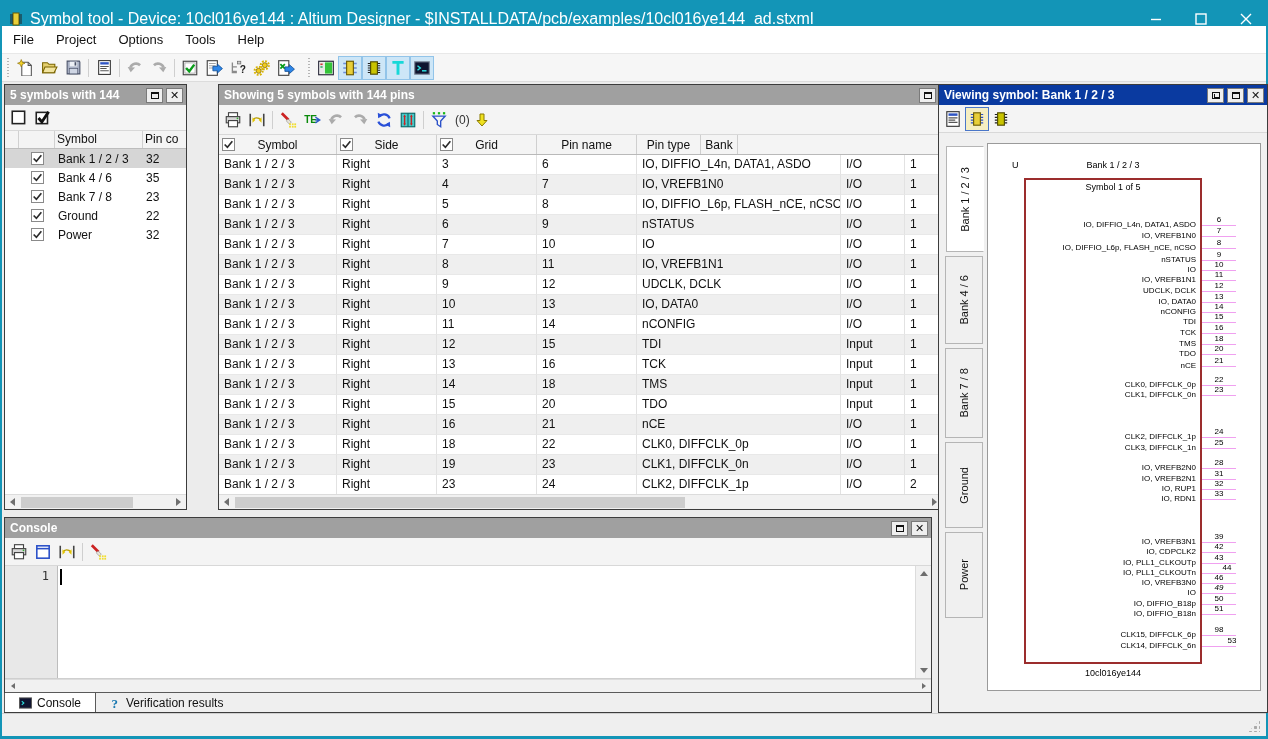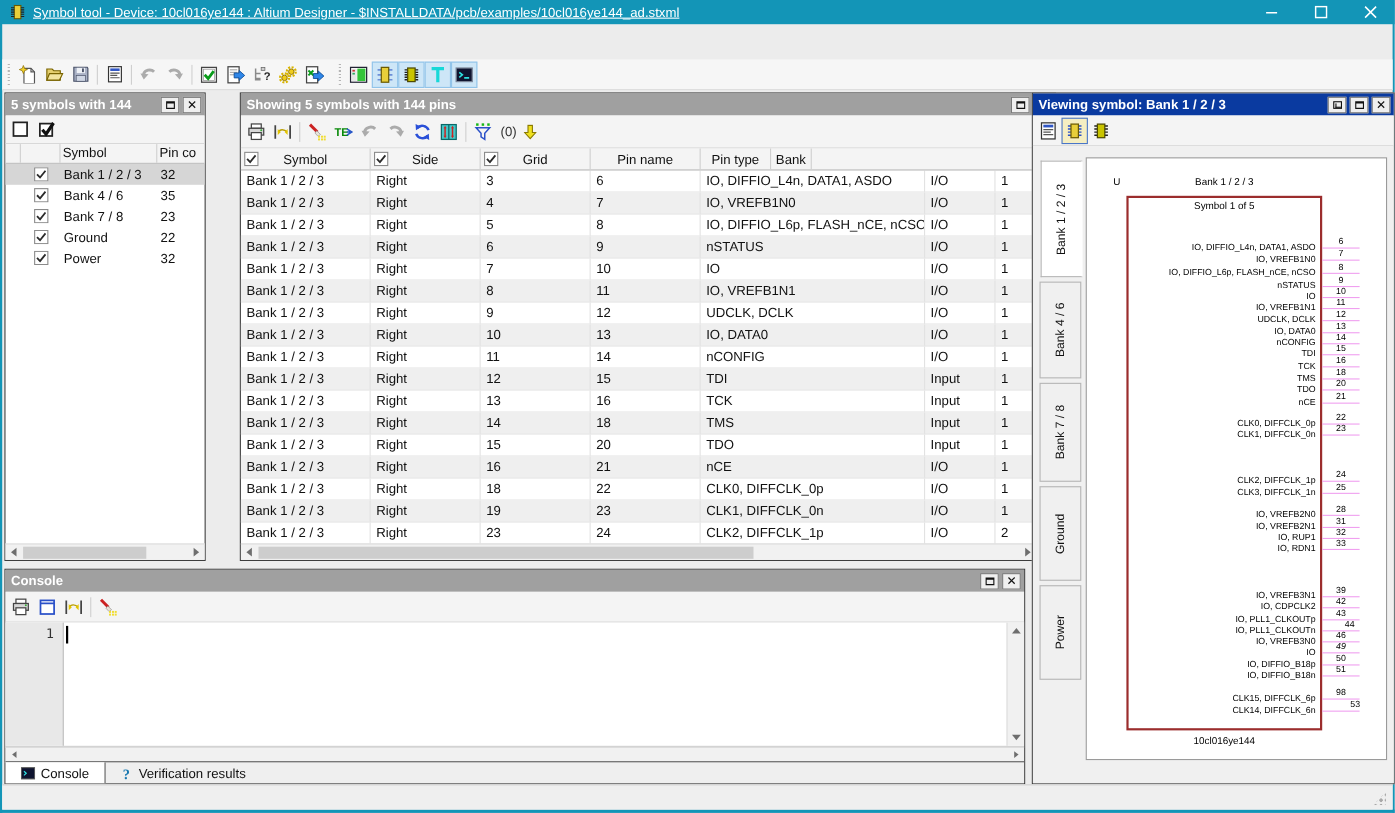--- a/index.html
+++ b/index.html
@@ -1,20 +1,20 @@
 <!DOCTYPE html>
 <html><head>
 <meta charset="utf-8">
 <style>
   * { margin:0; padding:0; box-sizing:border-box; }
   html,body { width:1268px; height:739px; font-family:"Liberation Sans",sans-serif; background:#ececec; overflow:hidden; }
   .window { position:relative; width:1268px; height:739px; border-left:2px solid #1395b7; border-right:2px solid #1395b7; border-bottom:3px solid #1395b7; background:#ececec; }
 
   
-  .titlebar { position:absolute; left:-2px; top:0; width:1268px; height:22px; background:#1395b7; display:flex; align-items:center; color:#fff; font-size:12px;text-decoration:underline; }
+  .titlebar { position:absolute; left:-2px; top:0; width:1268px; height:38px; background:#1395b7; display:flex; align-items:center; color:#fff; font-size:16px; }
   .titlebar .appicon { margin:0 6px 0 8px; }
   .titlebar .wtitle { flex:1; white-space:nowrap; overflow:hidden; }
   .wctrls { display:flex; height:100%; }
   .wctrl { width:45px; height:100%; display:flex; align-items:center; justify-content:center; }
   .menubar { position:absolute; left:0; top:26px; width:1264px; height:28px; background:#fff; display:flex; align-items:center; font-size:13px; border-bottom:1px solid #e8e8e8; }
   .menu-item { padding:4px 11px; color:#111; }
   .toolbar-main { position:absolute; left:0; top:54px; width:1264px; height:28px; background:#f6f6f6; display:flex; align-items:center; border-bottom:1px solid #dcdcdc; }
   .grip { width:5px; height:20px; margin:0 3px; background:repeating-linear-gradient(to bottom,#b5b5b5 0 1px,transparent 1px 3px); background-size:2px 100%; background-repeat:no-repeat; background-position:center; }
   .tbtn { width:24px; height:24px; display:flex; align-items:center; justify-content:center; border:1px solid transparent; }
   .tbtn.toggled { background:#cde6f7; border:1px solid #92c4e9; }
@@ -127,20 +127,27 @@
           </svg>
         </span>
       <span class="wctrl">
           <svg width="12" height="12" viewBox="0 0 12 12">
             <path d="M1 1l10 10M11 1L1 11" stroke="#fff" stroke-width="1.4"></path>
           </svg>
         </span>
     </span>
   </div>
 
+  <div class="menubar" id="menubar">
+      <span class="menu-item">File</span>
+      <span class="menu-item">Project</span>
+      <span class="menu-item">Options</span>
+      <span class="menu-item">Tools</span>
+      <span class="menu-item">Help</span>
+    </div>
 
   <div class="toolbar-main">
     <span class="grip"></span>
     <span class="tbtn">
         <svg width="17" height="17" viewBox="0 0 16 16">
           <path d="M4.5 3h6l3 3v10H4.5z" fill="#fff" stroke="#555"></path>
           <path d="M10.5 3v3h3" fill="none" stroke="#555"></path>
           <polygon points="4,0.5 5,3 7.5,4 5,5 4,7.5 3,5 0.5,4 3,3" fill="#f3d228" stroke="#8a6d00" stroke-width="0.6"></polygon>
         </svg>
       </span>

